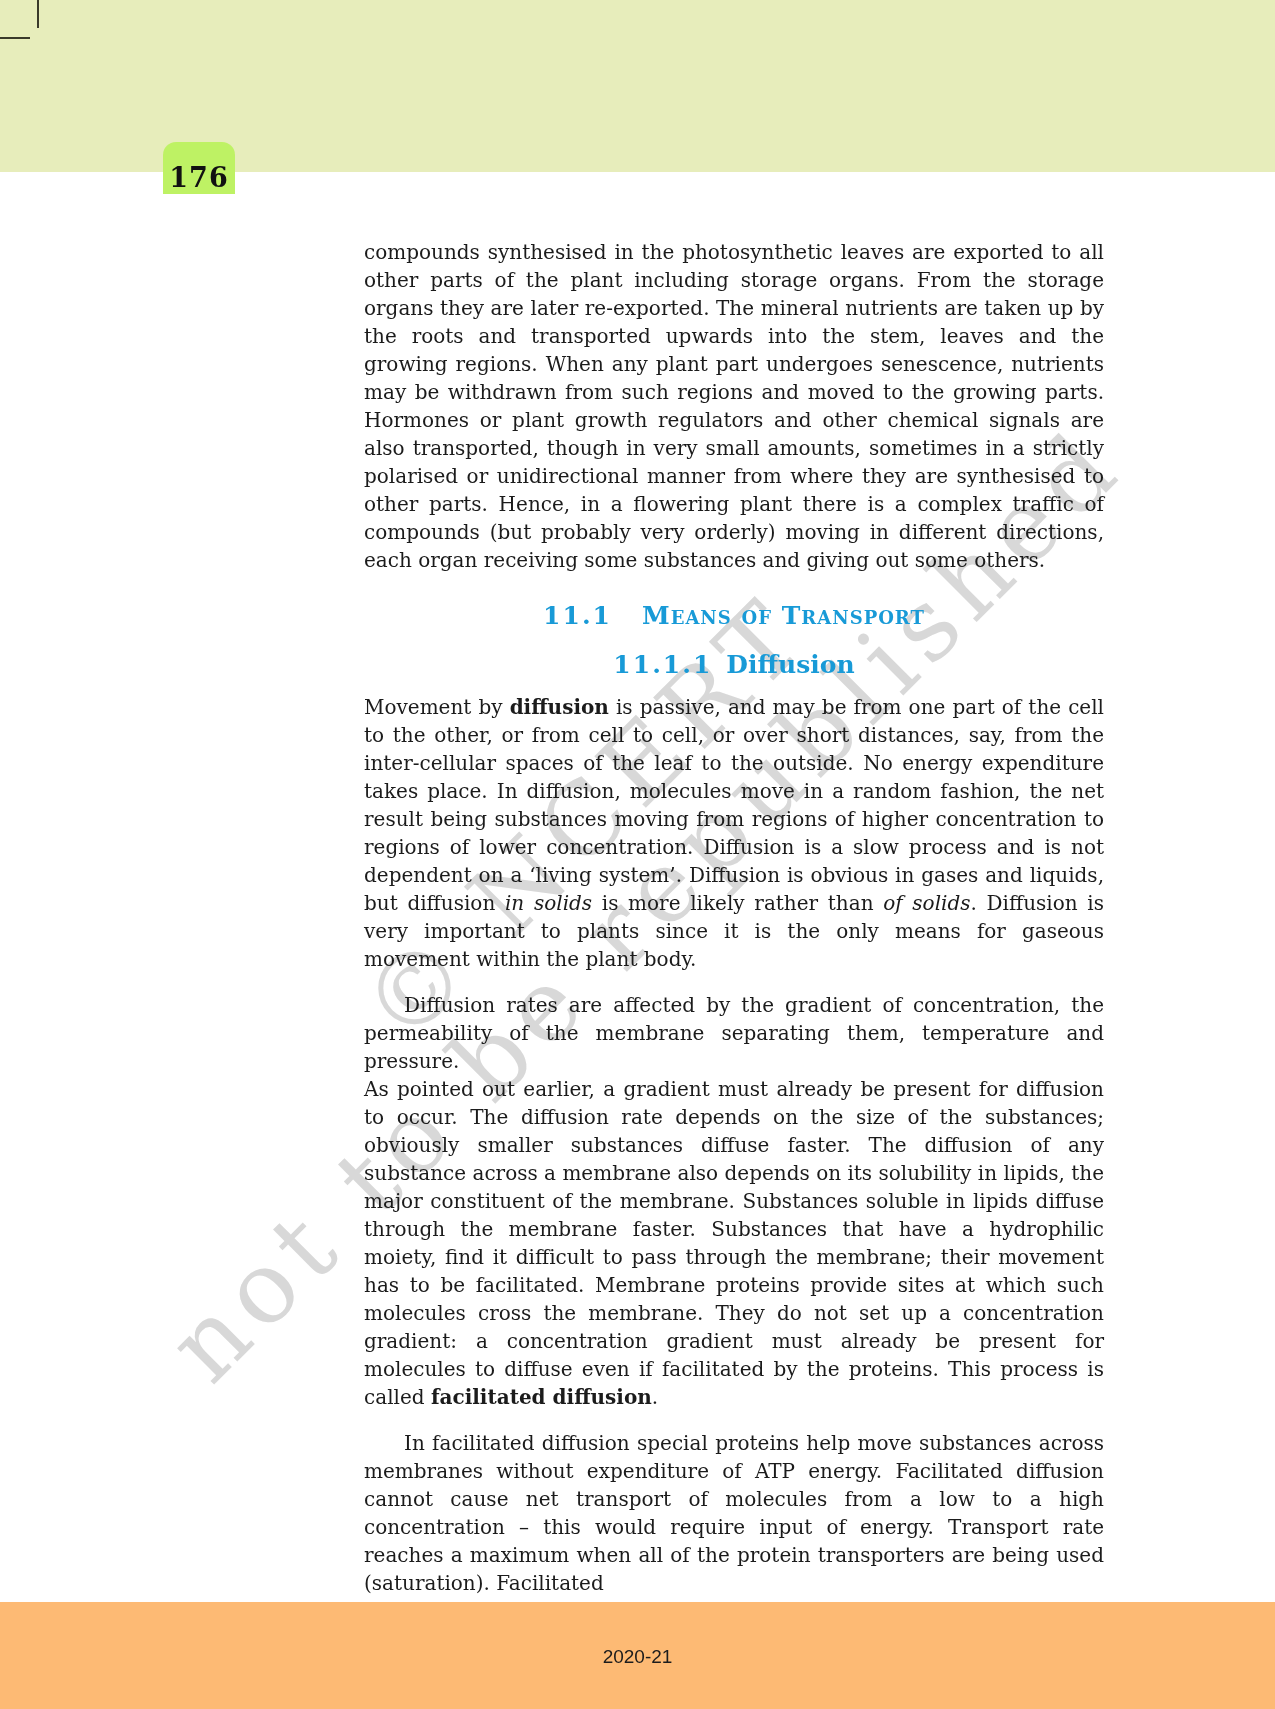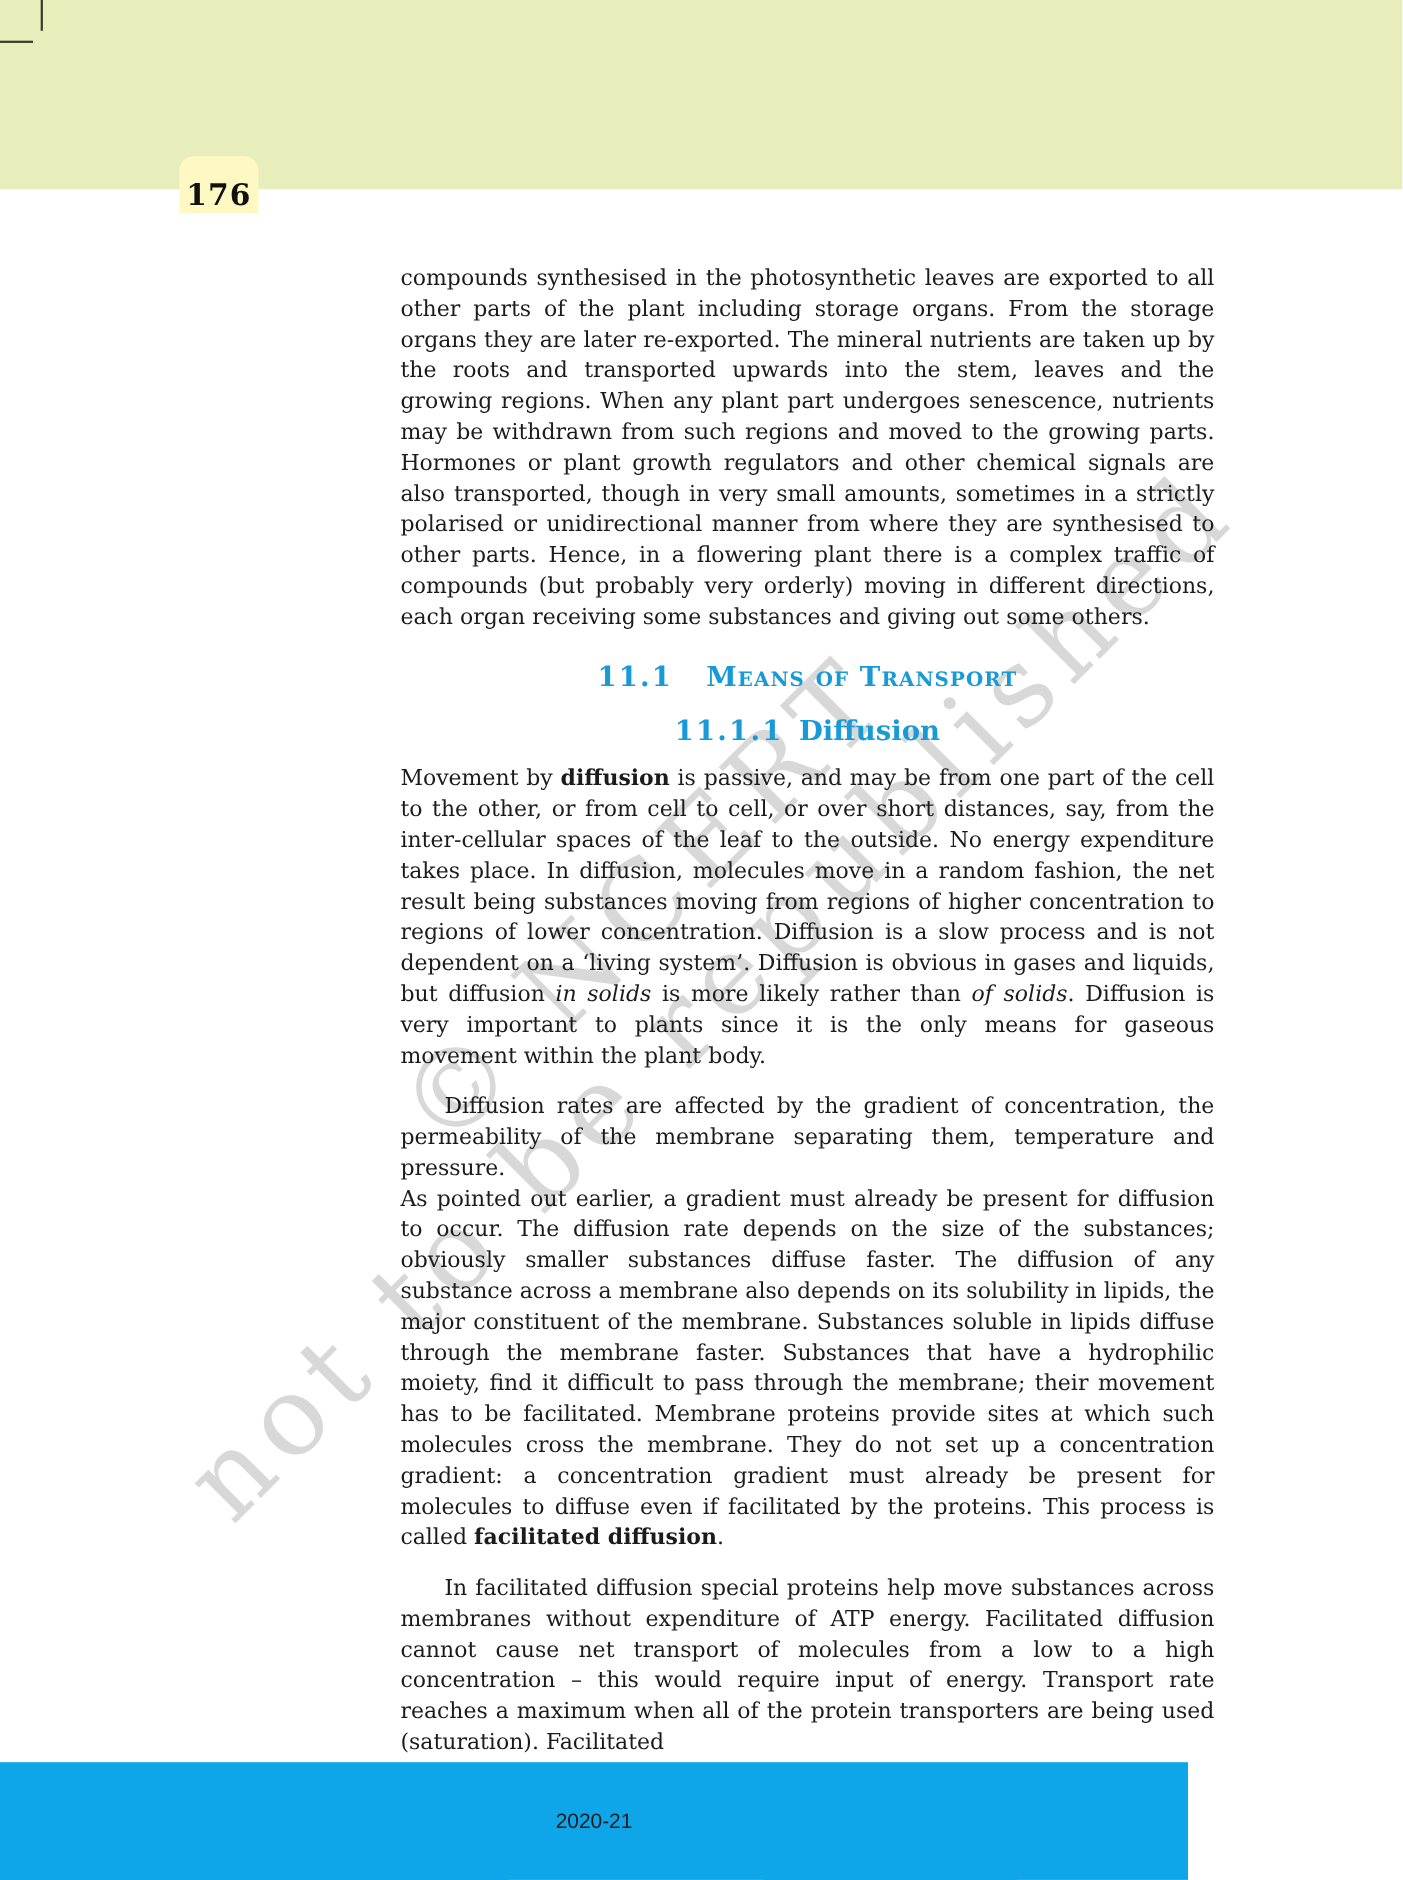--- a/index.html
+++ b/index.html
@@ -11,43 +11,43 @@
     overflow: hidden;
   }
   .page { position: absolute; inset: 0; }
 
   
   .band-top {
     position: absolute; left: 0; top: 0; width: 1275px; height: 172px;
     background: #e7edbb;
   }
   .band-bottom {
-    position: absolute; left: 0; top: 1602px; width: 1080px; height: 107px;
-    background: #0ea5e9;
+    position: absolute; left: 0; top: 1602px; width: 1275px; height: 107px;
+    background: #fdba74;
   }
   .band-bottom .year {
     position: absolute; left: 0; right: 0; top: 44px;
     text-align: center;
     font-family: "Liberation Sans", sans-serif;
     font-size: 19px; color: #1c1c1c;
   }
 
   
   .header-bar {
     position: absolute; left: 0; top: 172px; width: 1275px; height: 21px;
     background: #d9d9d9;
   }
   .running-head {
     position: absolute; right: 132px; top: -2px;
     font-variant: small-caps;
     font-size: 21px; letter-spacing: 1px; color: #1c1c1c;
   }
   .page-tab {
     position: absolute; left: 163px; top: 142px; width: 72px; height: 52px;
-    background: #fef9c3;
+    background: #bef264;
     border-radius: 13px 13px 0 0;
     display: flex; align-items: flex-end; justify-content: center;
   }
   .page-tab .num {
     font-size: 27px; font-weight: 700; color: #111; line-height: 1;
     padding-bottom: 3px; letter-spacing: 1px;
   }
 
   
   .crop { position: absolute; background: #3a3a2a; }

